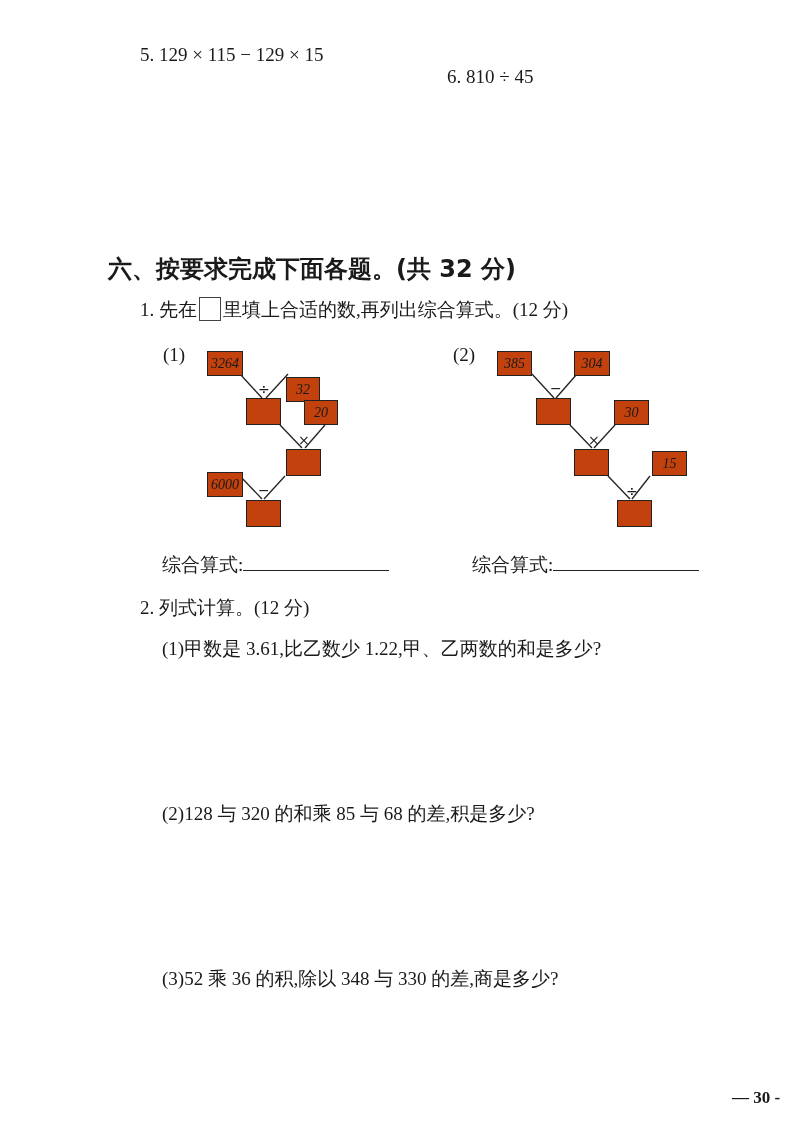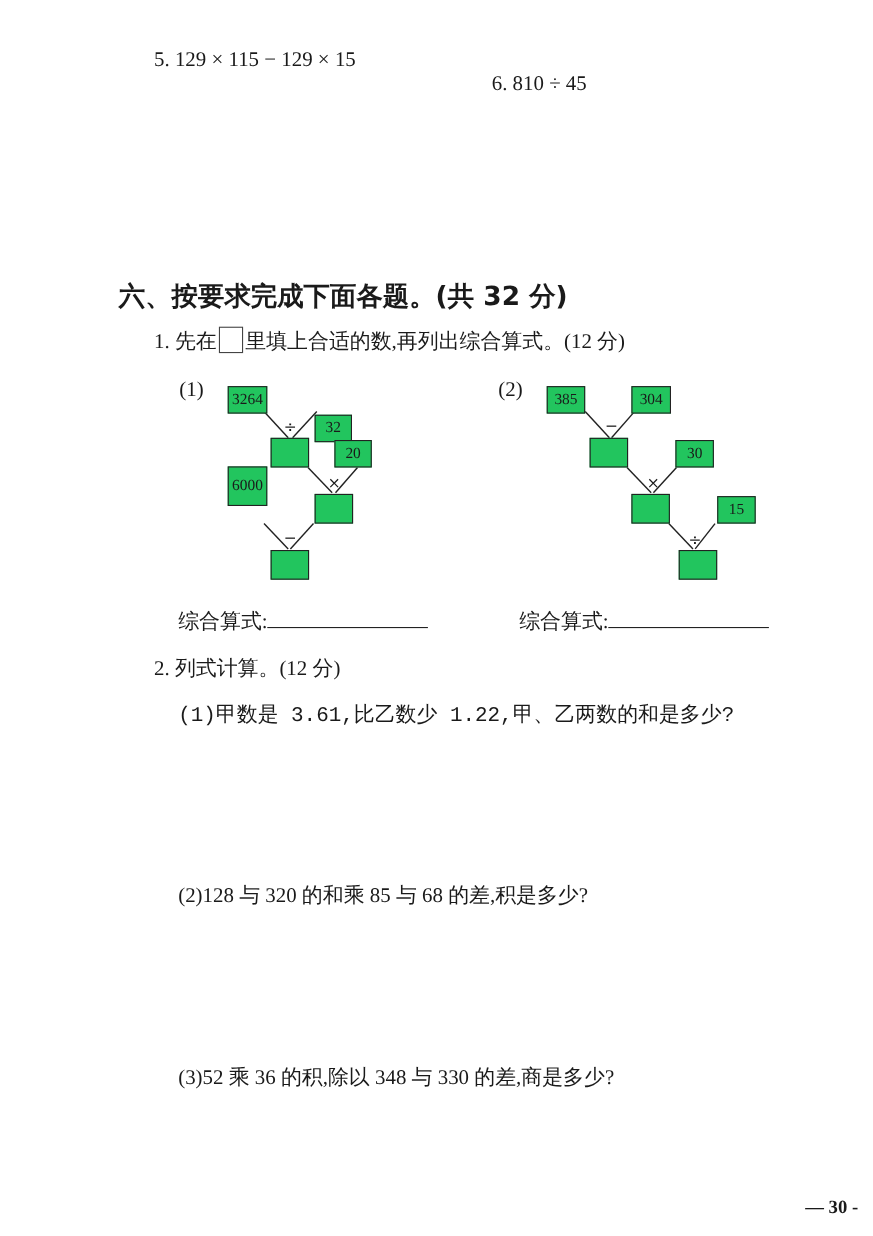--- a/index.html
+++ b/index.html
@@ -1,22 +1,22 @@
 <!DOCTYPE html>
 <html><head>
 <meta charset="utf-8">
 <style>
   html, body { margin: 0; padding: 0; background: #ffffff; }
   body { width: 794px; height: 1124px; position: relative; overflow: hidden;
          font-family: "Liberation Serif", "DejaVu Serif", serif; color: #1a1a1a; }
   .abs { position: absolute; white-space: nowrap; }
   .t18 { font-size: 19px; }
   .bold { font-weight: bold; font-family: "DejaVu Sans", "Liberation Sans", sans-serif; font-size: 24px; }
-  .box { position: absolute; border: 1.5px solid #222; background: #22c55e; box-sizing: border-box;
-         font-size: 14px; display: flex; align-items: center; justify-content: center; }
+  .box { position: absolute; border: 1.5px solid #222; background: #c2410c; box-sizing: border-box;
+         font-size: 14px; display: flex; align-items: center; justify-content: center; font-style: italic; }
   .inline-box { display: inline-block; width: 22px; height: 24px; border: 1.5px solid #444; vertical-align: -5px; margin: 0 2px; box-sizing: border-box; }
   .blank { display: inline-block; border-bottom: 1.5px solid #222; width: 146px; height: 18px; vertical-align: baseline; }
   svg.lines { position: absolute; left: 0; top: 0; }
   .op { position: absolute; font-size: 14px; font-family: "DejaVu Sans", sans-serif; }
 </style>
 </head>
 <body>
 
 <div class="abs t18" style="left:140px; top:44px;">5. 129 × 115 − 129 × 15</div>
 <div class="abs t18" style="left:447px; top:44px;margin-top:22px;">6. 810 ÷ 45</div>
@@ -47,21 +47,21 @@
 </svg>
 
 <div class="abs t18" style="left:163px; top:344px;">(1)</div>
 <div class="box" style="left:207px; top:351px; width:36px; height:25px;">3264</div>
 <div class="box" style="left:286px; top:351px; width:34px; height:25px;margin-top:26px;">32</div>
 <div class="op" style="left:258px; top:381px;">÷</div>
 <div class="box" style="left:246px; top:398px; width:35px; height:27px;"></div>
 <div class="box" style="left:304px; top:400px; width:34px; height:25px;">20</div>
 <div class="op" style="left:298px; top:432px;">×</div>
 <div class="box" style="left:286px; top:449px; width:35px; height:27px;"></div>
-<div class="box" style="left:207px; top:424px; width:36px; height:36px;">6000</div>
+<div class="box" style="left:207px; top:472px; width:36px; height:25px;">6000</div>
 <div class="op" style="left:258px; top:482px;">−</div>
 <div class="box" style="left:246px; top:500px; width:35px; height:27px;"></div>
 
 <div class="abs t18" style="left:453px; top:344px;">(2)</div>
 <div class="box" style="left:497px; top:351px; width:35px; height:25px;">385</div>
 <div class="box" style="left:574px; top:351px; width:36px; height:25px;">304</div>
 <div class="op" style="left:550px; top:380px;">−</div>
 <div class="box" style="left:536px; top:398px; width:35px; height:27px;"></div>
 <div class="box" style="left:614px; top:400px; width:35px; height:25px;">30</div>
 <div class="op" style="left:588px; top:432px;">×</div>
@@ -71,17 +71,17 @@
 <div class="box" style="left:617px; top:500px; width:35px; height:27px;"></div>
 
 <div class="abs t18" style="left:162px; top:552px;">
   <span>综合算式:</span><span class="blank"></span>
 </div>
 <div class="abs t18" style="left:472px; top:552px;">
   <span>综合算式:</span><span class="blank"></span>
 </div>
 
 <div class="abs t18" style="left:140px; top:595px;">2. 列式计算。(12 分)</div>
-<div class="abs t18" style="left:162px; top:636px;font-family:Liberation Mono, monospace;">(1)甲数是 3.61,比乙数少 1.22,甲、乙两数的和是多少?</div>
+<div class="abs t18" style="left:162px; top:636px;">(1)甲数是 3.61,比乙数少 1.22,甲、乙两数的和是多少?</div>
 <div class="abs t18" style="left:162px; top:801px;">(2)128 与 320 的和乘 85 与 68 的差,积是多少?</div>
 <div class="abs t18" style="left:162px; top:966px;">(3)52 乘 36 的积,除以 348 与 330 的差,商是多少?</div>
 
 <div class="abs" style="left:732px; top:1088px; font-size:17px; font-weight:bold;">— 30 -</div>
 
 </body></html>

